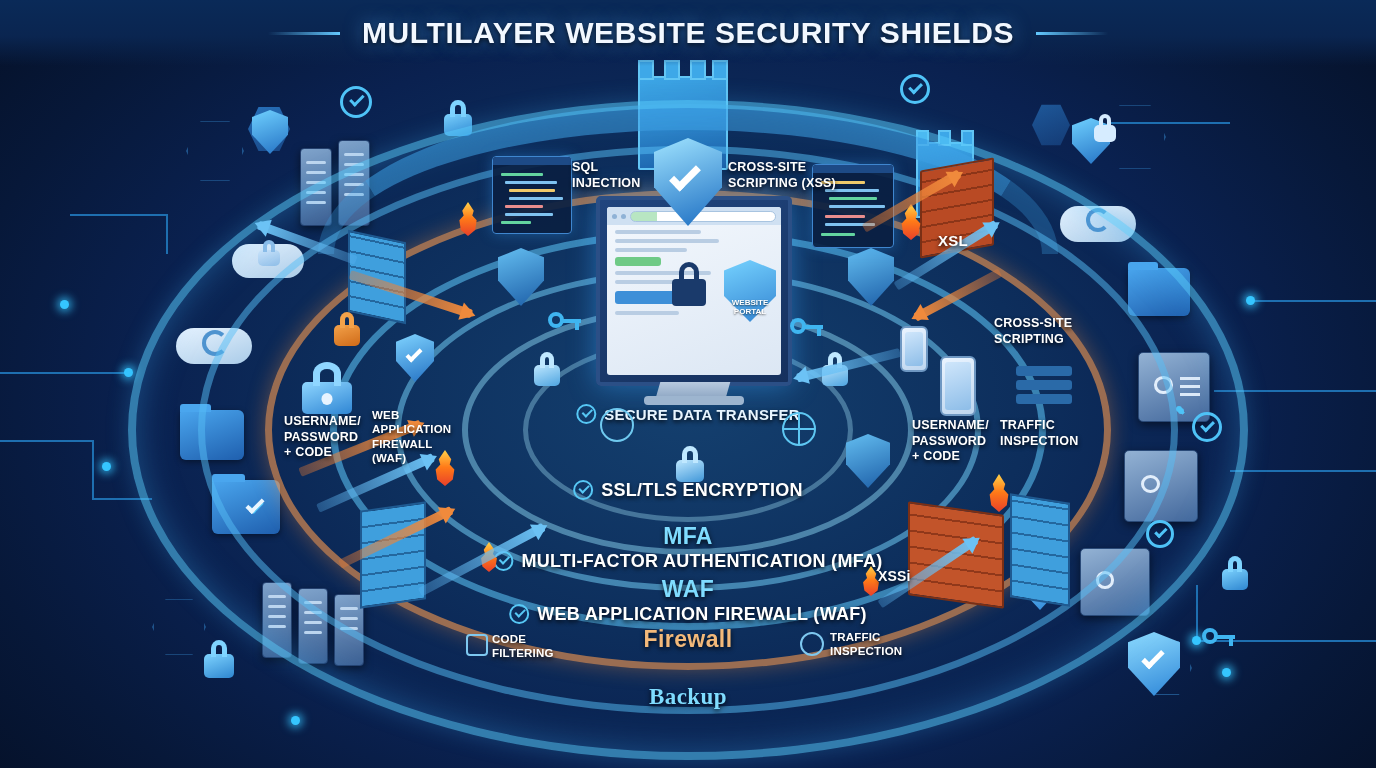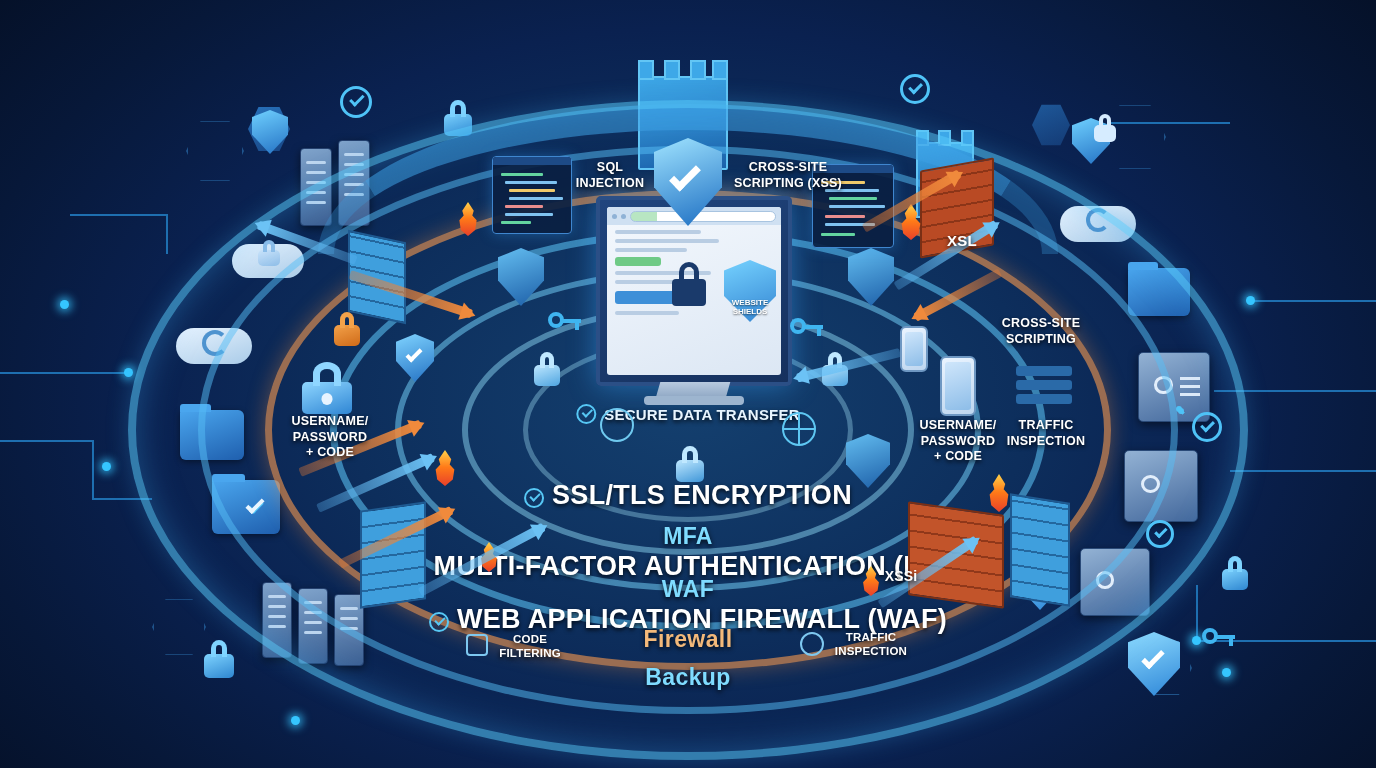--- a/index.html
+++ b/index.html
@@ -33,35 +33,35 @@
   #titlebar .rule{ width:72px; height:3px; background:linear-gradient(90deg,rgba(90,190,255,0),#63c8ff); }
   #titlebar .rule.r{ background:linear-gradient(90deg,#63c8ff,rgba(90,190,255,0)); }
   #title{ font-size:30px; font-weight:bold; letter-spacing:.6px; color:#f2f8ff;
     text-shadow:0 2px 5px rgba(0,0,0,.7), 0 0 18px rgba(90,180,255,.55); white-space:nowrap; }
 
   
   .ring{ position:absolute; left:50%; top:430px; transform:translate(-50%,-50%);
     border-radius:50%; pointer-events:none; }
   .ringlabel{ position:absolute; left:50%; transform:translateX(-50%);
     text-align:center; white-space:nowrap; pointer-events:auto; }
-  .rl-small{ font-size:27px; font-weight:bold; color:#ffffff;
+  .rl-small{ font-size:18px; font-weight:bold; color:#ffffff;
     text-shadow:0 2px 4px rgba(0,0,0,.8); letter-spacing:.3px; }
   .rl-key{ font-size:23px; font-weight:bold; color:#7fdcff;
     text-shadow:0 2px 5px rgba(0,0,0,.85); letter-spacing:.4px; }
   .rl-key.amber{ color:#f3b97a; }
   .rl-tiny{ font-size:15px; font-weight:bold; color:#eaf6ff;
     text-shadow:0 2px 4px rgba(0,0,0,.85); letter-spacing:.2px; }
   .checkring{ display:inline-block; width:20px; height:20px; border-radius:50%;
     border:2.5px solid #57c8f5; position:relative; vertical-align:-4px; margin-right:8px; }
   .checkring::after{ content:""; position:absolute; left:4px; top:3px;
     width:8px; height:4px; border-left:2.5px solid #57c8f5; border-bottom:2.5px solid #57c8f5;
     transform:rotate(-45deg); }
 
   
-  .callout{ position:absolute; text-align:center; color:#ffffff;
+  .callout{ position:absolute; text-align:left; color:#ffffff;
     font-size:12.5px; font-weight:bold; line-height:1.25; letter-spacing:.2px;
     text-shadow:0 2px 4px rgba(0,0,0,.9); }
   .callout.sm{ font-size:11.5px; }
 
   
   #monitor{ position:absolute; left:596px; top:196px; width:196px; height:190px; }
   .mon-screen{ position:absolute; inset:0; border-radius:5px;
     background:linear-gradient(155deg,#20457e,#16315e);
     border:4px solid #2b4f86; box-shadow:0 0 28px rgba(60,170,255,.45); }
   .mon-page{ position:absolute; left:7px; top:7px; right:7px; bottom:7px;
@@ -343,21 +343,21 @@
     <span class="rl-key">WAF</span>
   </div>
   <div class="ringlabel" style="top:604px;">
     <span class="checkring"></span><span class="rl-small">WEB APPLICATION FIREWALL (WAF)</span>
   </div>
 
   <div class="ringlabel" style="top:626px;">
     <span class="rl-key amber">Firewall</span>
   </div>
 
-  <div class="ringlabel" style="top:664px;">
+  <div class="ringlabel" style="top:684px;font-family:Liberation Serif, serif;">
     <span class="rl-key">Backup</span>
   </div>
 
   <div class="callout sm" style="left:492px;top:632px;width:76px;white-space:pre-line;">CODE
 FILTERING</div>
   <div style="position:absolute;left:466px;top:634px;width:22px;height:22px;border:2px solid #7ec8f0;border-radius:4px;"></div>
 
   <div class="callout sm" style="left:830px;top:630px;width:82px;white-space:pre-line;">TRAFFIC
 INSPECTION</div>
   <div style="position:absolute;left:800px;top:632px;width:24px;height:24px;border:2px solid #7ec8f0;border-radius:50%;"></div>
@@ -379,21 +379,21 @@
         <div class="mon-btn"></div>
         <div class="mon-line" style="width:64px;"></div>
       </div>
       <div class="mon-lock">
         <div class="shackle"></div>
           <div class="body"></div>
       </div>
       <div class="mon-badge">
         <div class="shp"></div>
         <div class="txt"><span>WEBSITE</span><br>
-          <span>SHIELDS</span></div>
+          <span>PORTAL</span></div>
       </div>
     </div>
     <div class="mon-stand"></div>
     <div class="mon-base"></div>
   </div>
 
   <div class="shield" style="left:654px;top:138px;width:68px;height:88px;z-index:2;">
     <div class="sbody" style="background:linear-gradient(160deg,#9fe3ff,#1d6ec2);
          box-shadow:0 0 30px rgba(70,180,255,.6);"></div>
   </div>
@@ -525,34 +525,43 @@
     <div class="pk"></div>
   </div>
   <div class="callout" style="left:284px;top:414px;width:92px;white-space:pre-line;">USERNAME/
 PASSWORD
 + CODE</div>
 
   <div class="shield" style="left:396px;top:334px;width:38px;height:48px;">
     <div class="sbody" style="background:linear-gradient(160deg,#7fd3ff,#2472c4);"></div>
   </div>
   <div style="position:absolute;left:406px;top:350px;width:16px;height:8px;border-left:4px solid #ffffff;border-bottom:4px solid #ffffff;transform:rotate(-45deg);"></div>
+  <div class="callout sm" style="left:372px;top:408px;width:88px;white-space:pre-line;">WEB
+APPLICATION
+FIREWALL
+(WAF)</div>
 
   <div class="phone" style="left:940px;top:356px;width:36px;height:60px;">
     <div class="scr"></div>
   </div>
   <div class="callout" style="left:912px;top:418px;width:92px;white-space:pre-line;">USERNAME/
 PASSWORD
 + CODE</div>
 
   <div style="position:absolute;left:1016px;top:366px;width:56px;height:42px;">
     <div style="position:absolute;left:0;top:0;width:56px;height:10px;border-radius:3px;background:#2a6aa8;"></div>
     <div style="position:absolute;left:0;top:14px;width:56px;height:10px;border-radius:3px;background:#2a6aa8;"></div>
     <div style="position:absolute;left:0;top:28px;width:56px;height:10px;border-radius:3px;background:#2a6aa8;"></div>
   </div>
   <div class="callout" style="left:1000px;top:418px;width:92px;white-space:pre-line;">TRAFFIC
 INSPECTION</div>
 
   <div class="phone" style="left:900px;top:326px;width:28px;height:46px;">
     <div class="scr"></div>
   </div>
 
+  <div id="titlebar">
+    <div class="rule"></div>
+    <div id="title">MULTILAYER WEBSITE SECURITY SHIELDS</div>
+    <div class="rule r"></div>
+  </div>
 
 </div>
 
 </body></html>

